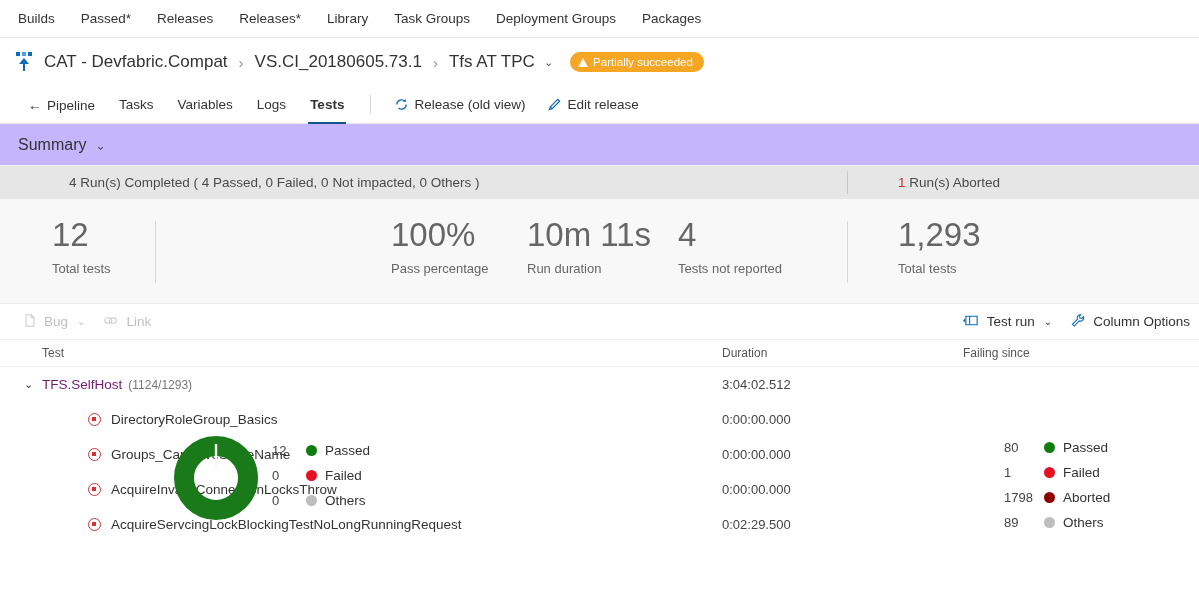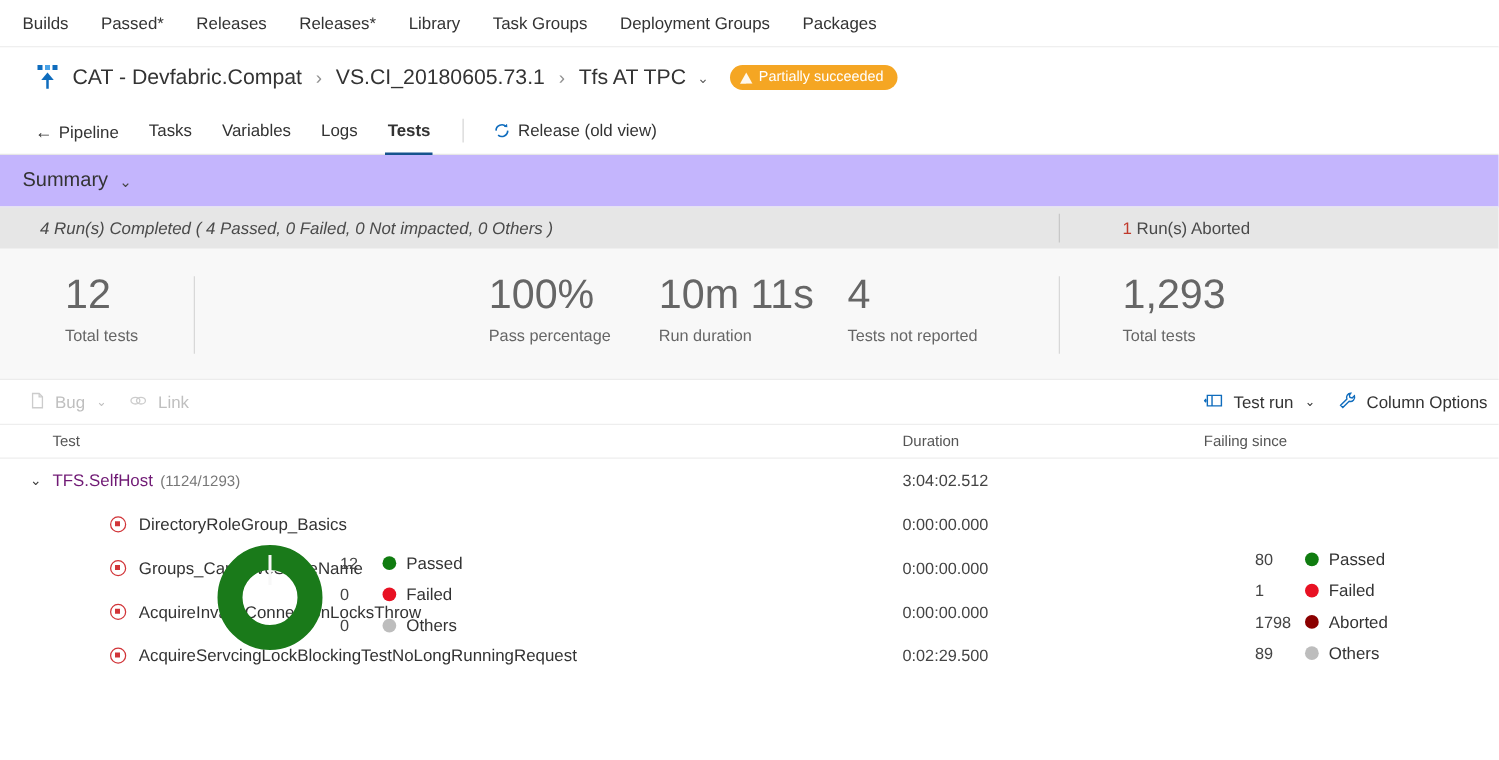--- a/index.html
+++ b/index.html
@@ -27,21 +27,21 @@
     color: #333333;
     white-space: nowrap;
     cursor: pointer;
   }
 
   
   .breadcrumb-bar {
     height: 48px;
     display: flex;
     align-items: center;
-    padding-left: 28px;
+    padding-left: 14px;
     background: #ffffff;
   }
   .release-icon {
     width: 20px; height: 22px;
     position: relative;
     margin-right: 10px;
     flex: none;
   }
   .release-icon .sq {
     position: absolute; top: 1px;
@@ -190,21 +190,21 @@
   
   .run-strip {
     height: 33px;
     background: #e6e6e6;
     display: flex;
     align-items: center;
     position: relative;
     font-size: 13.5px;
     color: #4a4a4a;
   }
-  .run-left { padding-left: 32px; font-style: italic; }
+  .run-left { padding-left: 69px; }
   .run-divider {
     position: absolute;
     left: 847px; top: 5px;
     width: 1px; height: 23px;
     background: #c8c8c8;
   }
   .run-right {
     position: absolute;
     left: 898px;
   }
@@ -395,20 +395,29 @@
   <div class="sub-sep"></div>
   <div class="cmd">
     <span class="ico-release">
       <svg width="15" height="15" viewBox="0 0 16 16">
           <path d="M3 8a5 5 0 0 1 8.6-3.4" fill="none" stroke="#0f6cbd" stroke-width="1.4"></path>
           <path d="M12.4 2.2l.3 3-3-.5z" fill="#0f6cbd"></path>
           <path d="M13 8a5 5 0 0 1-8.2 3.8" fill="none" stroke="#0f6cbd" stroke-width="1.4"></path>
         </svg>
     </span>
     <span>Release (old view)</span>
+  </div>
+  <div class="cmd">
+    <span class="ico-edit">
+      <svg width="15" height="15" viewBox="0 0 16 16">
+          <path d="M2.5 13.5l1-3 8-8 2 2-8 8z" fill="none" stroke="#0f6cbd" stroke-width="1.3"></path>
+          <path d="M3.6 10.7l1.8 1.8" stroke="#0f6cbd" stroke-width="1.3"></path>
+        </svg>
+    </span>
+    <span>Edit release</span>
   </div>
 </div>
 
 <div class="summary-head">
   <span class="summary-title">Summary</span>
   <span class="summary-caret">⌃</span>
 </div>
 
 <div class="run-strip">
   <span class="run-left">4 Run(s) Completed ( 4 Passed, 0 Failed, 0 Not impacted, 0 Others )</span>

